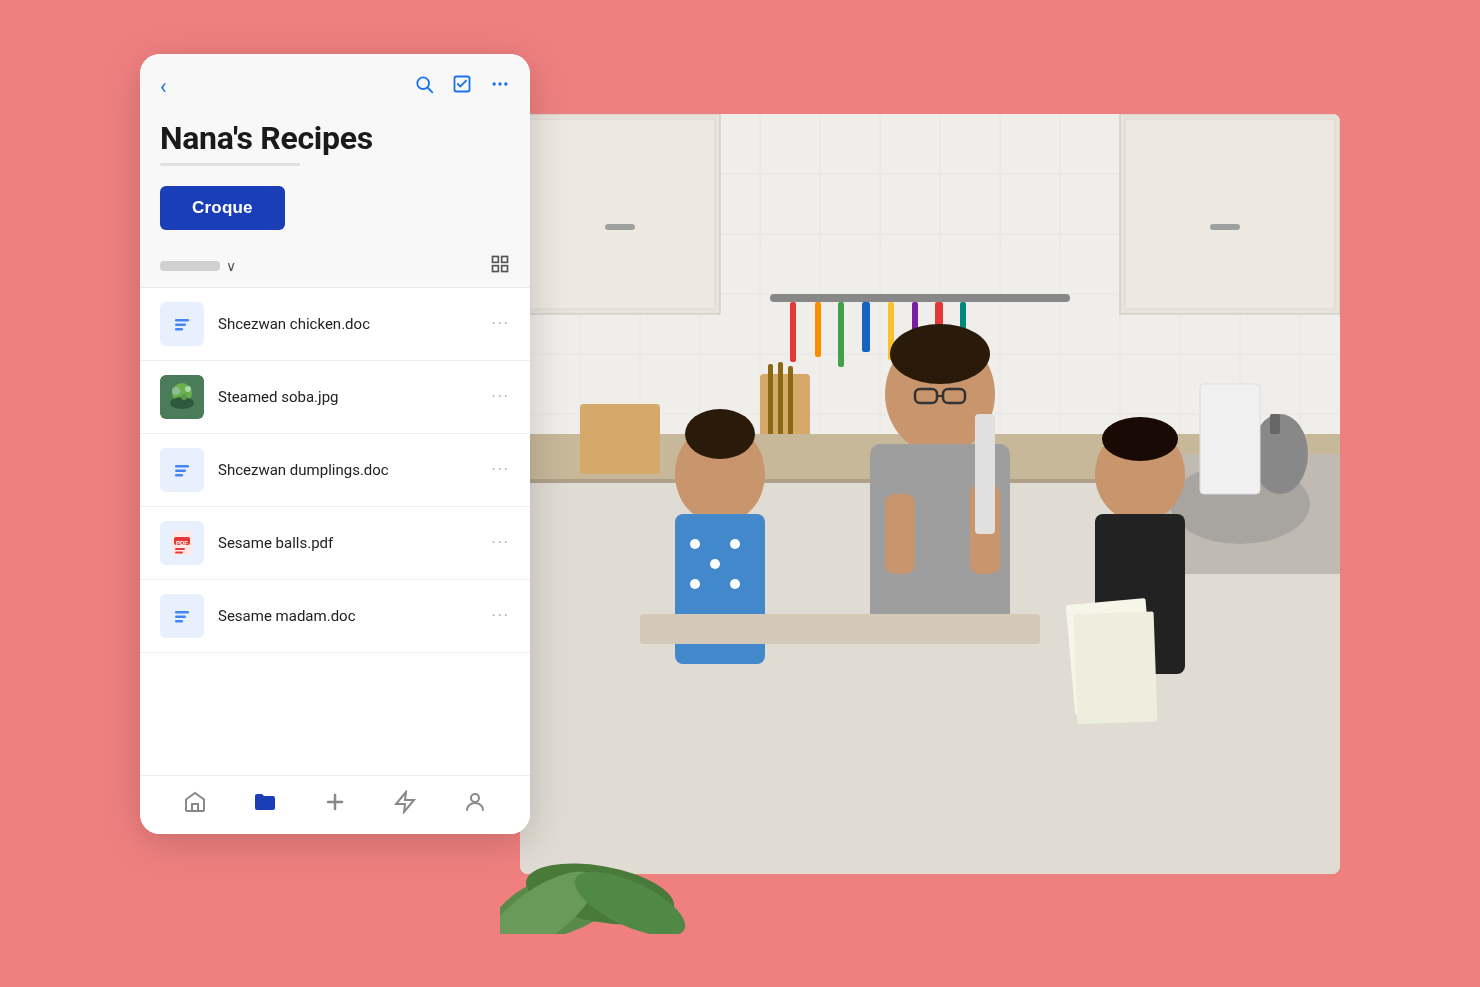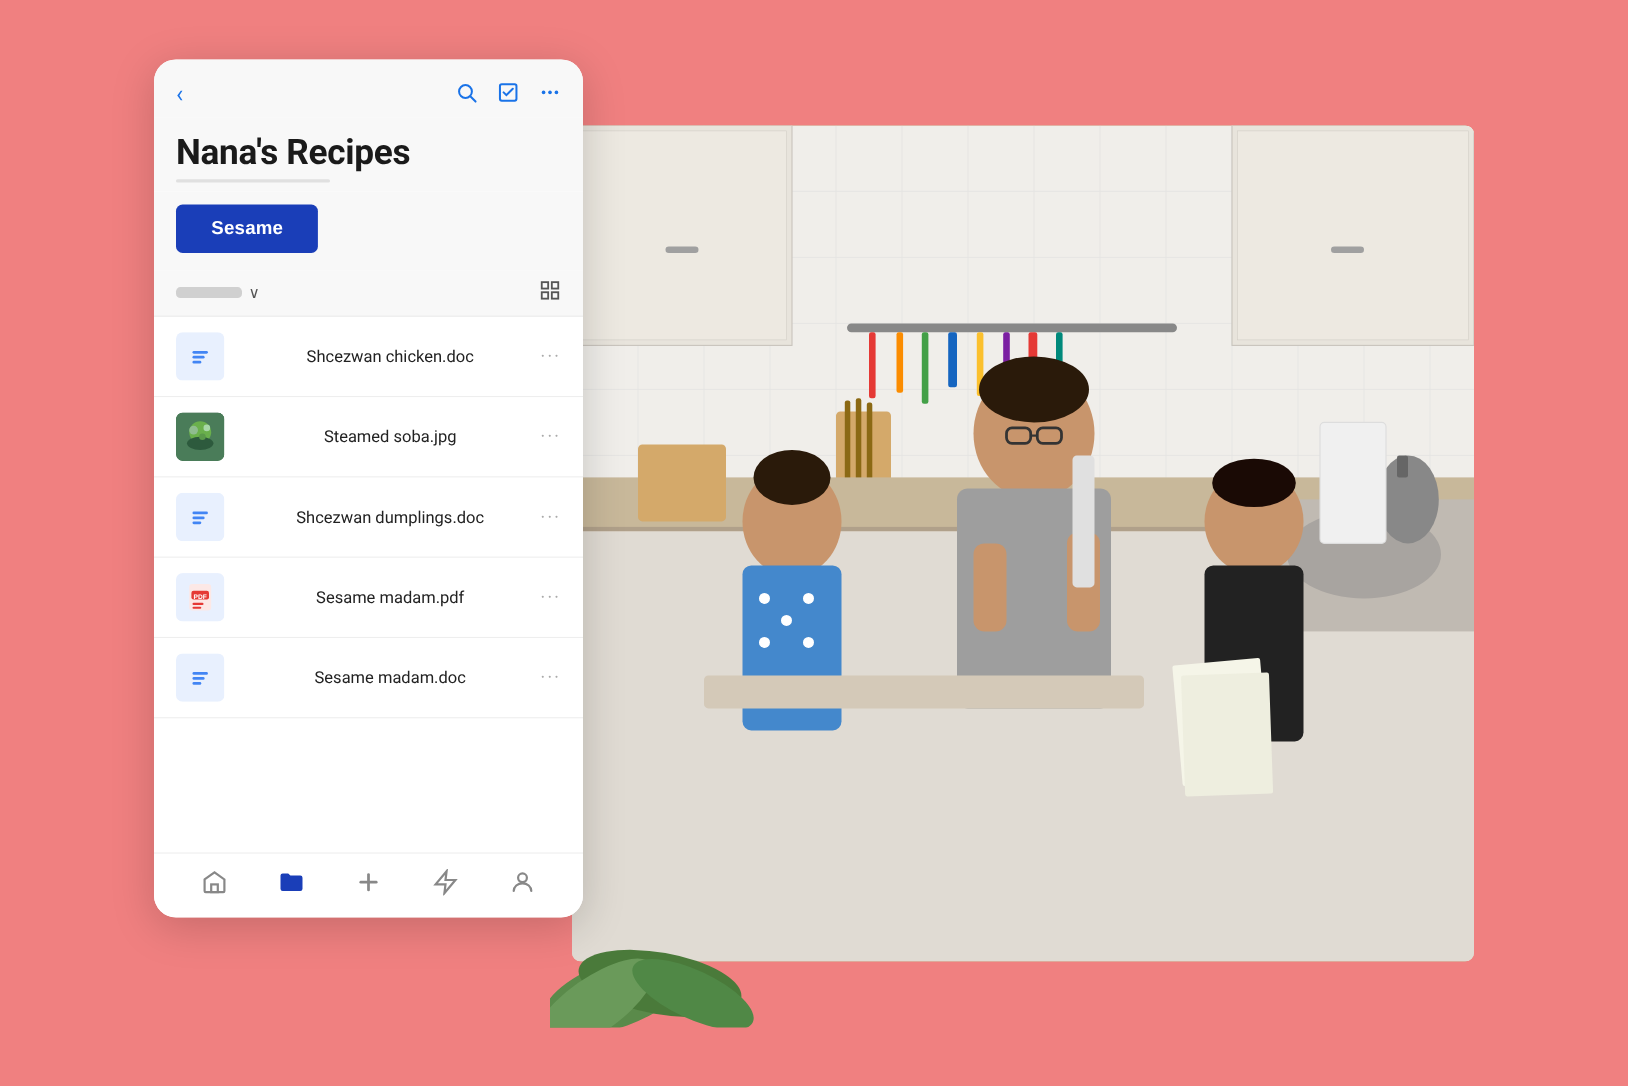--- a/index.html
+++ b/index.html
@@ -160,21 +160,20 @@
       overflow-y: auto;
       background: #ffffff;
     }
 
     .file-item {
       display: flex;
       align-items: center;
       padding: 14px 20px;
       border-bottom: 1px solid #eeeeee;
       cursor: pointer;
-      text-align: center;
     }
 
     .file-icon-wrap {
       width: 44px;
       height: 44px;
       border-radius: 6px;
       display: flex;
       align-items: center;
       justify-content: center;
       margin-right: 14px;
@@ -388,21 +387,21 @@
         </span>
       </div>
     </div>
 
     <div class="title-area">
       <div class="folder-title">Nana's Recipes</div>
       <div class="title-underline"></div>
     </div>
 
     <div class="share-section">
-      <button class="share-btn">Sesame</button>
+      <button class="share-btn">Croque</button>
     </div>
 
     <div class="toolbar-row">
       <div class="sort-control">
         <div class="sort-bar"></div>
         <span class="sort-chevron">∨</span>
       </div>
       <span class="grid-icon">
         <svg width="20" height="20" viewBox="0 0 24 24" fill="none" stroke="#555" stroke-width="2">
           <rect x="3" y="3" width="7" height="7"></rect>
@@ -467,21 +466,21 @@
           <div class="doc-icon-bg">
             <svg width="28" height="28" viewBox="0 0 28 28">
               <rect x="4" y="2" width="20" height="24" rx="3" fill="#fce8e6"></rect>
               <rect x="6" y="8" width="16" height="8" rx="2" fill="#e53935"></rect>
               <text x="8" y="15.5" font-size="6" font-weight="700" fill="white" font-family="Arial">PDF</text>
               <rect x="7" y="19" width="10" height="2" rx="1" fill="#e53935"></rect>
               <rect x="7" y="22.5" width="8" height="2" rx="1" fill="#e53935"></rect>
             </svg>
           </div>
         </div>
-        <span class="file-name">Sesame madam.pdf</span>
+        <span class="file-name">Sesame balls.pdf</span>
         <span class="file-more">···</span>
       </div>
 
       <div class="file-item">
         <div class="file-icon-wrap">
           <div class="doc-icon-bg">
             <svg width="28" height="28" viewBox="0 0 28 28">
               <rect x="4" y="2" width="20" height="24" rx="3" fill="#e8f0fe"></rect>
               <rect x="7" y="9" width="14" height="2.5" rx="1.2" fill="#4285f4"></rect>
               <rect x="7" y="13.5" width="11" height="2.5" rx="1.2" fill="#4285f4"></rect>

